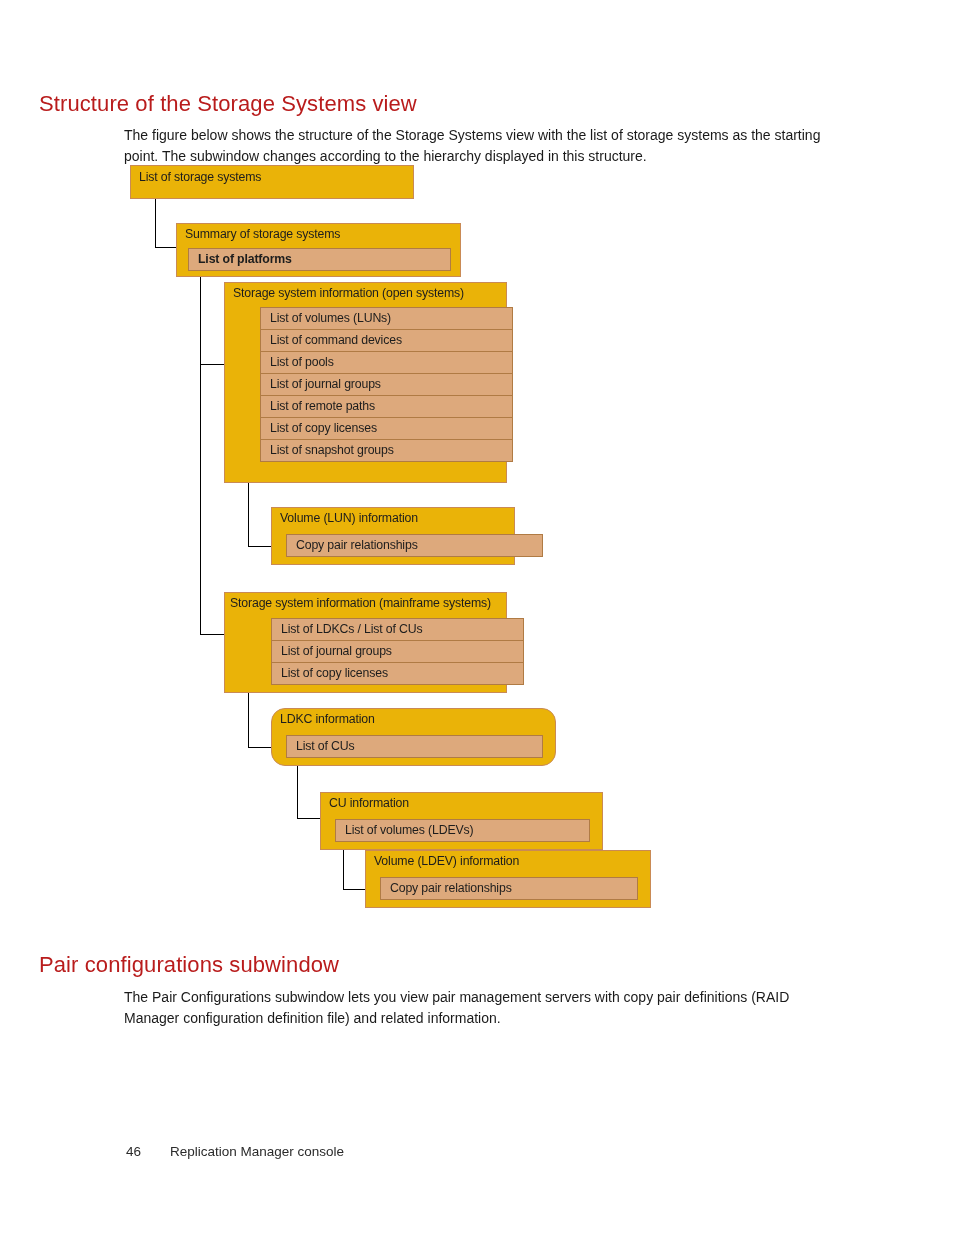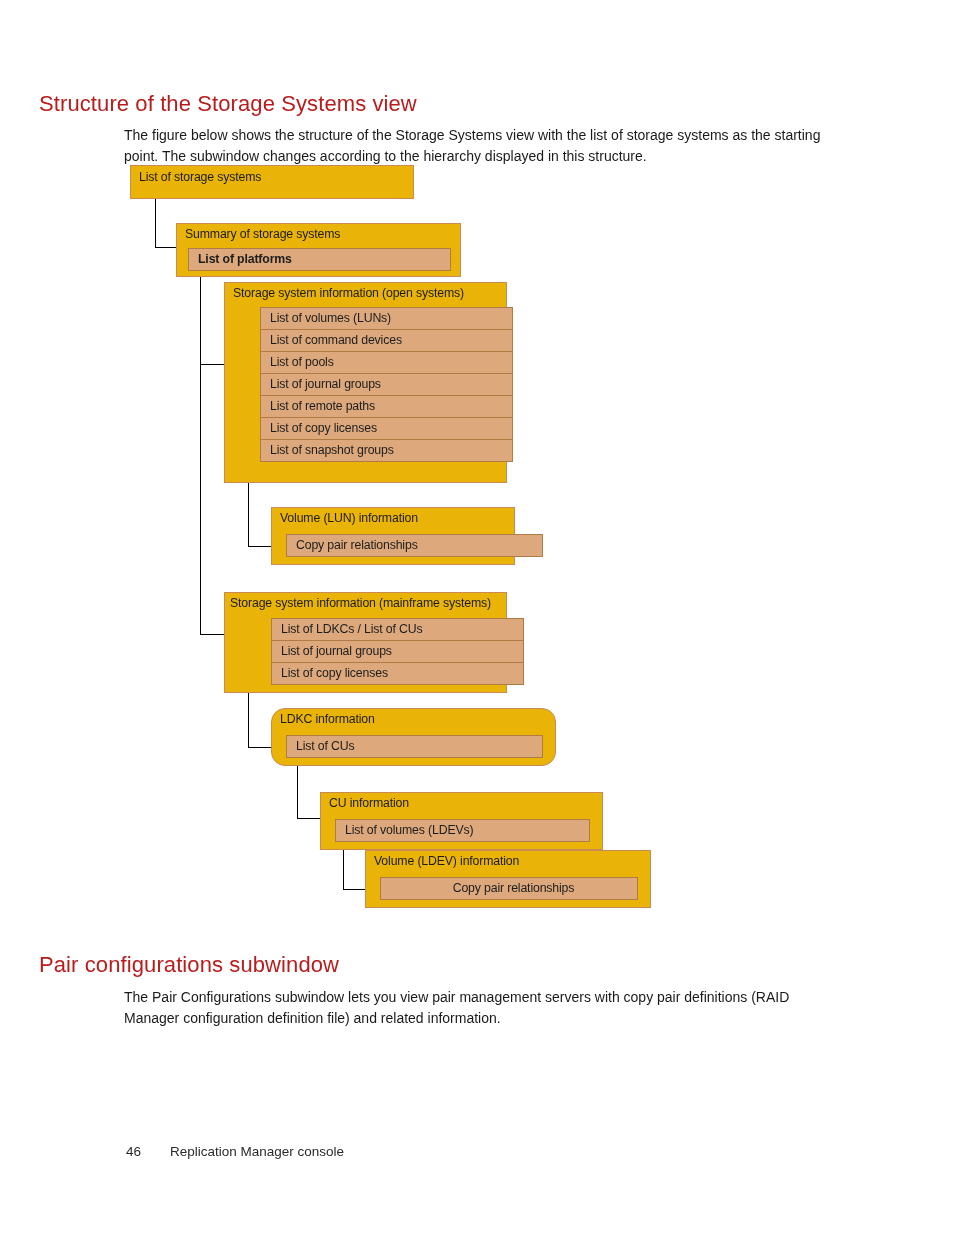--- a/index.html
+++ b/index.html
@@ -120,21 +120,21 @@
 
   #node-mainframe         { left: 224px; top: 592px;  width: 283px; height: 101px; }
   #node-mainframe .rows   { left: 17px;  top: 25px;   width: 253px; margin-left: 29px; }
 
   #node-ldkc              { left: 271px; top: 708px;  width: 285px; height: 58px; border-radius: 14px; }
   #node-ldkc .rows        { left: 14px;  top: 26px;   width: 257px; }
 
   #node-cu                { left: 320px; top: 779px;  width: 283px; height: 58px; margin-top: 13px; }
   #node-cu .rows          { left: 14px;  top: 26px;   width: 255px; }
 
-  #node-volume-ldev       { left: 365px; top: 850px;  width: 286px; height: 58px; text-align: center; }
+  #node-volume-ldev       { left: 365px; top: 850px;  width: 286px; height: 58px; }
   #node-volume-ldev .rows { left: 14px;  top: 26px;   width: 258px; }
 </style>
 </head>
 <body>
 
 <h1 class="h1" id="heading-structure">Structure of the Storage Systems view</h1>
 
 <p class="body-para" id="para-structure">The figure below shows the structure of the Storage Systems view with the list of storage systems as the starting point. The subwindow changes according to the hierarchy displayed in this structure.</p>
 
 <div id="diagram">

